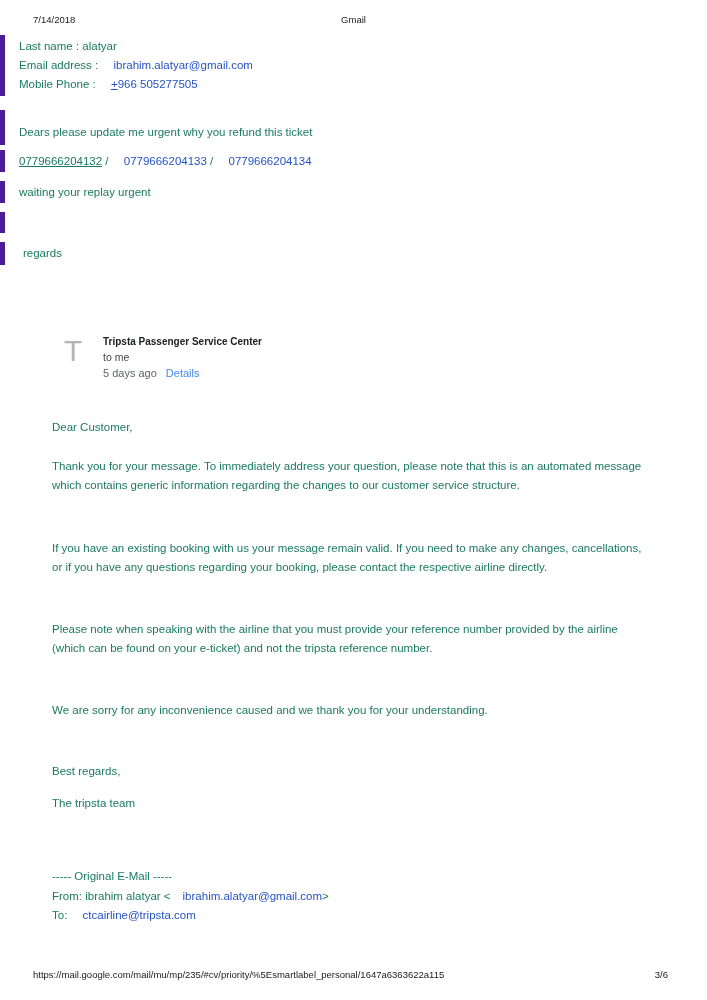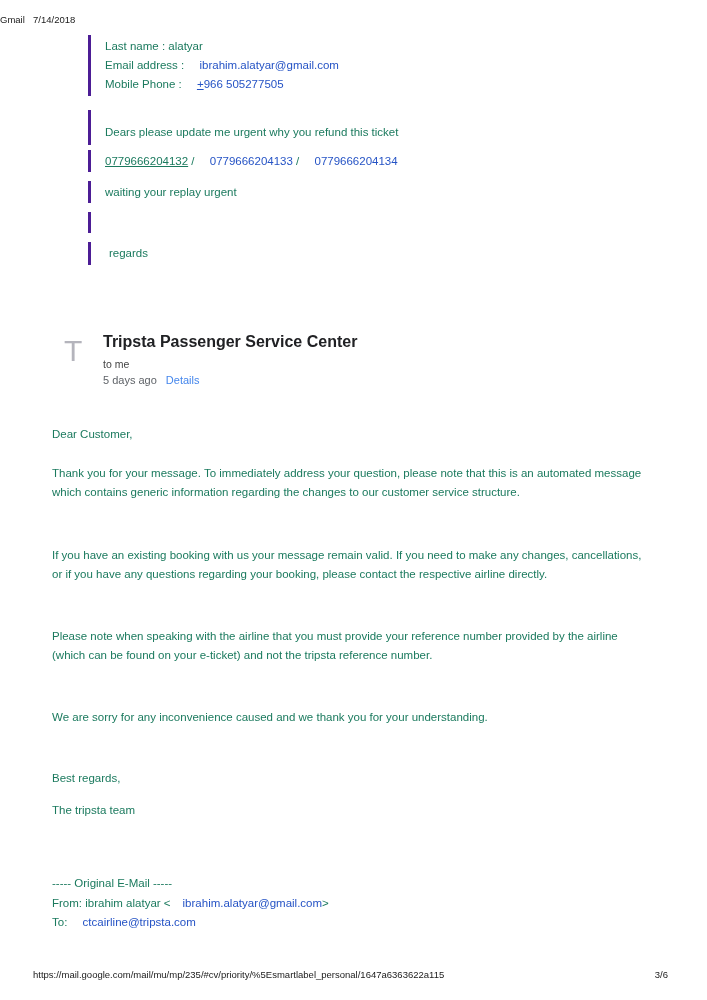--- a/index.html
+++ b/index.html
@@ -16,40 +16,39 @@
 
   
   .print-header {
     position: absolute;
     top: 14px; left: 0; right: 0;
     height: 14px;
     font-size: 9.5px;
     color: #1a1a1a;
   }
   .print-date { position: absolute; left: 33px; top: 0; }
-  .print-title { position: absolute; left: 0; right: 0; top: 0; text-align: left; }
+  .print-title { position: absolute; left: 0; right: 0; top: 0; text-align: center; }
 
   .print-footer {
     position: absolute;
     bottom: 18px; left: 0; right: 0;
     height: 13px;
     font-size: 9.5px;
     color: #1a1a1a;
   }
   .footer-url { position: absolute; left: 33px; top: 0; }
   .footer-page { position: absolute; right: 39px; top: 0; }
 
   
   .content { padding-top: 35px; }
 
   
   .quote-block {
-    margin-left: 88px;
     margin-right: 40px;
-    border-left: 3px solid #4c1d95;
+    border-left: 5px solid #4c1d95;
     padding-left: 14px;
     font-size: 11.5px;
     line-height: 19px;
     color: #1b7a5e;
   }
   .q1 { padding-top: 2px; padding-bottom: 2px; }
   .q2 { margin-top: 14px; padding-top: 13px; padding-bottom: 3px; }
   .q3 { margin-top: 5px;  padding-top: 2px; padding-bottom: 1px; }
   .q4 { margin-top: 9px;  padding-top: 2px; padding-bottom: 1px; }
   .q5 { margin-top: 9px;  height: 21px; }
@@ -69,22 +68,22 @@
   }
   .avatar {
     width: 45px;
     font-size: 30px;
     line-height: 36px;
     color: #b4b4bc;
     font-weight: 400;
     padding-left: 6px;
   }
   .sender-meta { padding-top: 2px; }
-  .sender-name { font-size: 16px; font-weight: bold; color: #202124; line-height: 14px; }
-  .sender-to   { font-size: 10.5px; color: #444444; line-height: 14px; margin-top: 8px; }
+  .sender-name { font-size: 10px; font-weight: bold; color: #202124; line-height: 14px; }
+  .sender-to   { font-size: 10.5px; color: #444444; line-height: 14px; margin-top: 1px; }
   .sender-time-row { font-size: 11px; color: #5f6368; line-height: 15px; margin-top: 2px; }
   .details-link { color: #4486ec; margin-left: 9px; cursor: pointer; text-decoration: none; }
 
   
   .body-text {
     margin-left: 52px;
     width: 601px;
     font-size: 11.5px;
     line-height: 19.5px;
     color: #1b7a5e;

